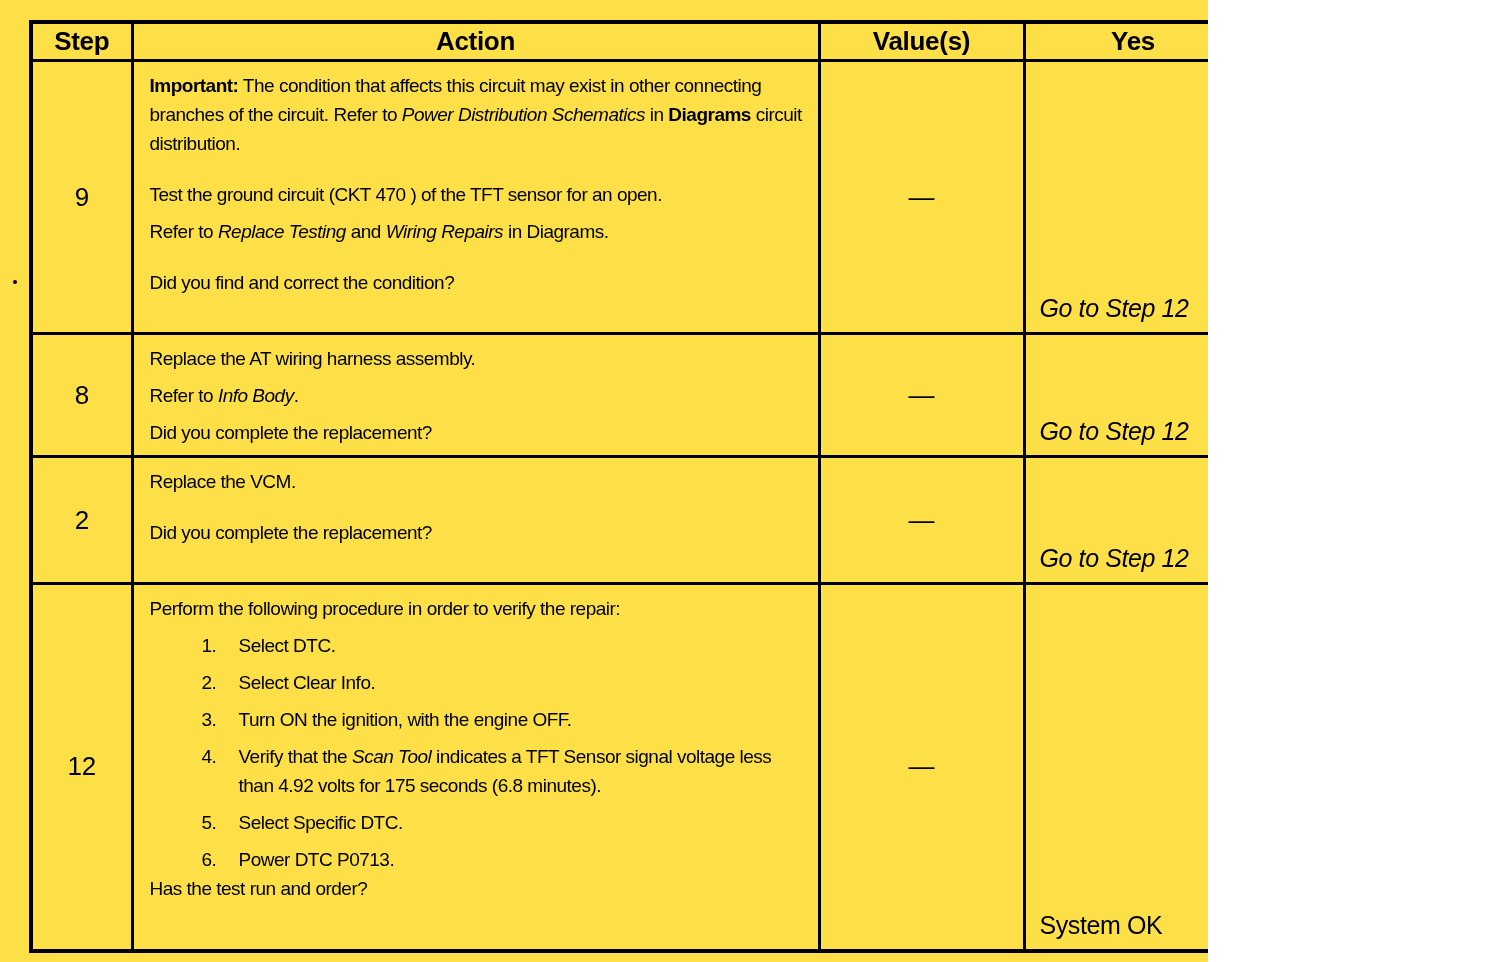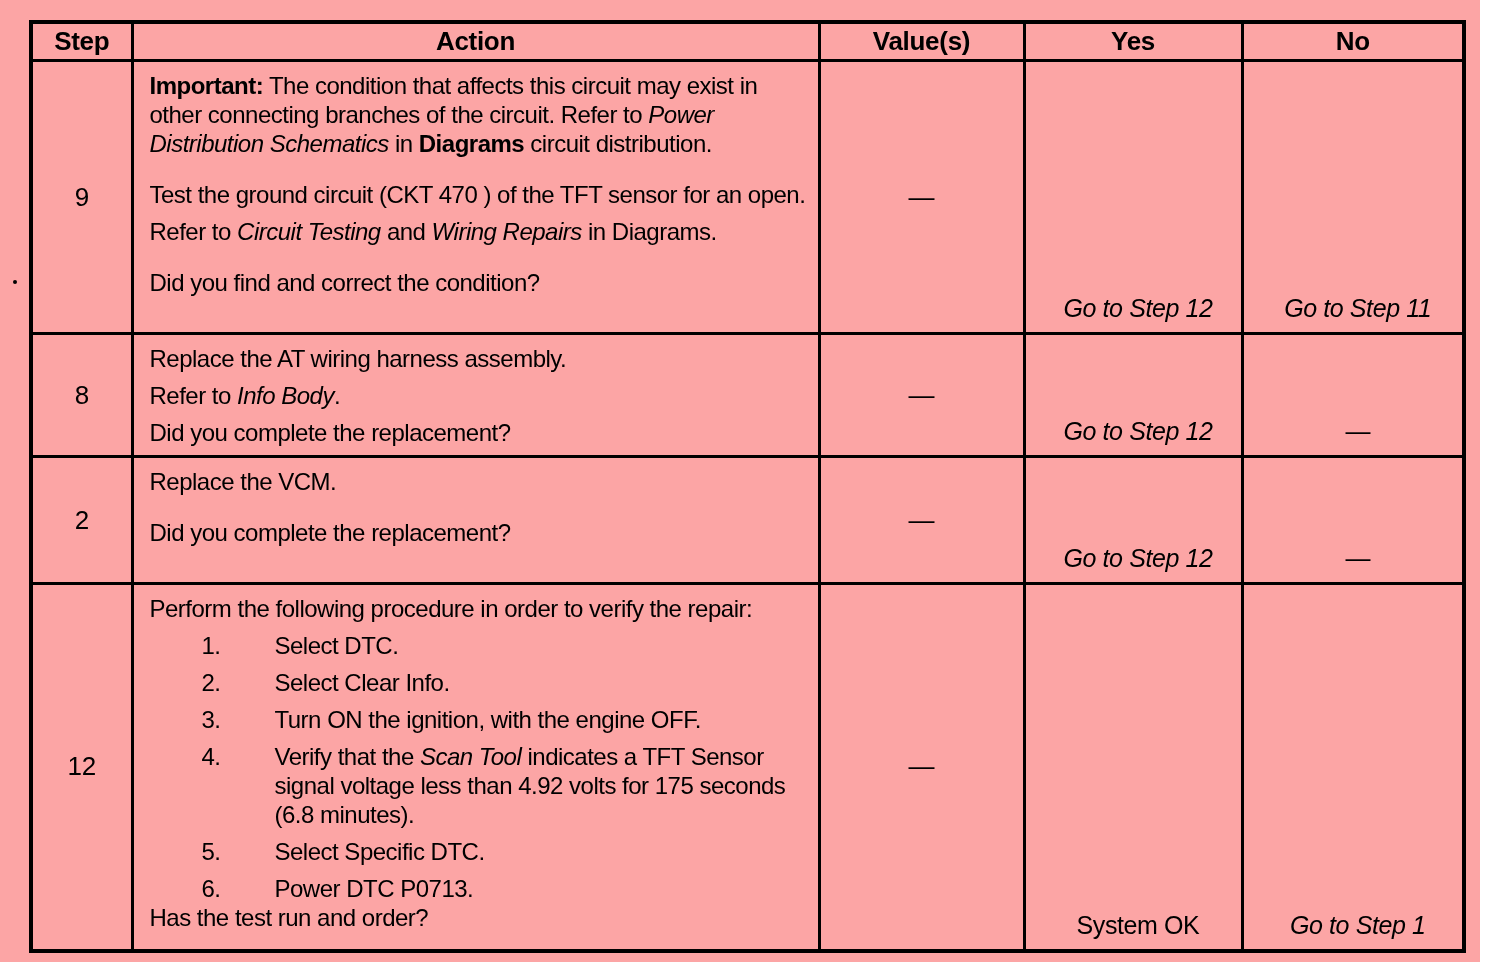--- a/index.html
+++ b/index.html
@@ -1,60 +1,60 @@
 <!DOCTYPE html>
 <html><head>
 <meta charset="utf-8">
 <style>
   html,body{margin:0;padding:0;}
   body{
     width:1504px;height:962px;background:#ffffff;color:#000;
     font-family:"Liberation Sans", sans-serif;
     -webkit-font-smoothing:antialiased;
   }
-  .page{position:relative;width:1480px;height:962px;background:#fca5a5;overflow:hidden;text-decoration:underline;}
+  .page{position:relative;width:1208px;height:962px;background:#fde047;overflow:hidden;text-decoration:underline;}
   .artifact{position:absolute;left:13px;top:280px;width:4px;height:4px;background:#000;border-radius:50%;}
   table.diag{
     position:absolute;left:29px;top:20px;width:1433px;
     border-collapse:collapse;table-layout:fixed;
     border:4px solid #000;
   }
   .diag th,.diag td{border:3px solid #000;overflow:hidden;}
   .diag th{
     font-size:26px;font-weight:bold;text-align:center;
     height:35px;padding:0;letter-spacing:-0.3px;
   }
   td.step{
     text-align:center;vertical-align:middle;
     font-size:26px;letter-spacing:-0.3px;
   }
   td.action{
     vertical-align:top;text-align:left;
     padding:9px 8px 8px 16px;
-    font-size:24px;line-height:29px;letter-spacing:-0.5px;
+    font-size:19px;line-height:29px;letter-spacing:-0.5px;
   }
   td.value{
     text-align:center;vertical-align:middle;
     font-size:26px;
   }
   td.result{
-    text-align:center;vertical-align:bottom;
+    text-align:left;vertical-align:bottom;
     font-size:25px;letter-spacing:-0.4px;
     padding:4px 4px 9px 14px;
   }
   .para{margin:0;}
   .para + .para{margin-top:8px;}
   .para.gap{margin-top:22px;}
   .b{font-weight:bold;}
   .i{font-style:italic;}
   .italic{font-style:italic;}
   .olist{margin-top:7px;}
   .oli{display:flex;margin-top:8px;}
   .oli .num{flex:none;width:37px;margin-left:52px;}
-  .oli .txt{flex:1;padding-right:4px;margin-left:36px;}
+  .oli .txt{flex:1;padding-right:4px;}
 </style>
 </head>
 <body>
 
 <div class="page">
   <div class="artifact"></div>
   <table class="diag">
     <colgroup>
       <col style="width:101px">
       <col style="width:687px">
@@ -70,21 +70,21 @@
           <th>Yes</th>
           <th>No</th>
         </tr>
     </thead>
     <tbody>
         <tr style="height: 273px;">
           <td class="step">9</td>
           <td class="action">
             <div class="para"><span class="b">Important:</span><span> The condition that affects this circuit may exist in other connecting branches of the circuit. Refer to </span><span class="i">Power Distribution Schematics</span><span> in </span><span class="b">Diagrams</span><span> circuit distribution.</span></div>
             <div class="para gap"><span>Test the ground circuit (CKT 470 ) of the TFT sensor for an open.</span></div>
-            <div class="para"><span>Refer to </span><span class="i">Circuit Testing</span><span> and </span><span class="i">Wiring Repairs</span><span> in Diagrams.</span></div>
+            <div class="para"><span>Refer to </span><span class="i">Replace Testing</span><span> and </span><span class="i">Wiring Repairs</span><span> in Diagrams.</span></div>
             <div class="para gap"><span>Did you find and correct the condition?</span></div>
           </td>
           <td class="value">—</td>
           <td class="result italic">Go to Step 12</td>
           <td class="result italic">Go to Step 11</td>
         </tr>
         <tr style="height: 109px;">
           <td class="step">8</td>
           <td class="action">
             <div class="para"><span>Replace the AT wiring harness assembly.</span></div>

